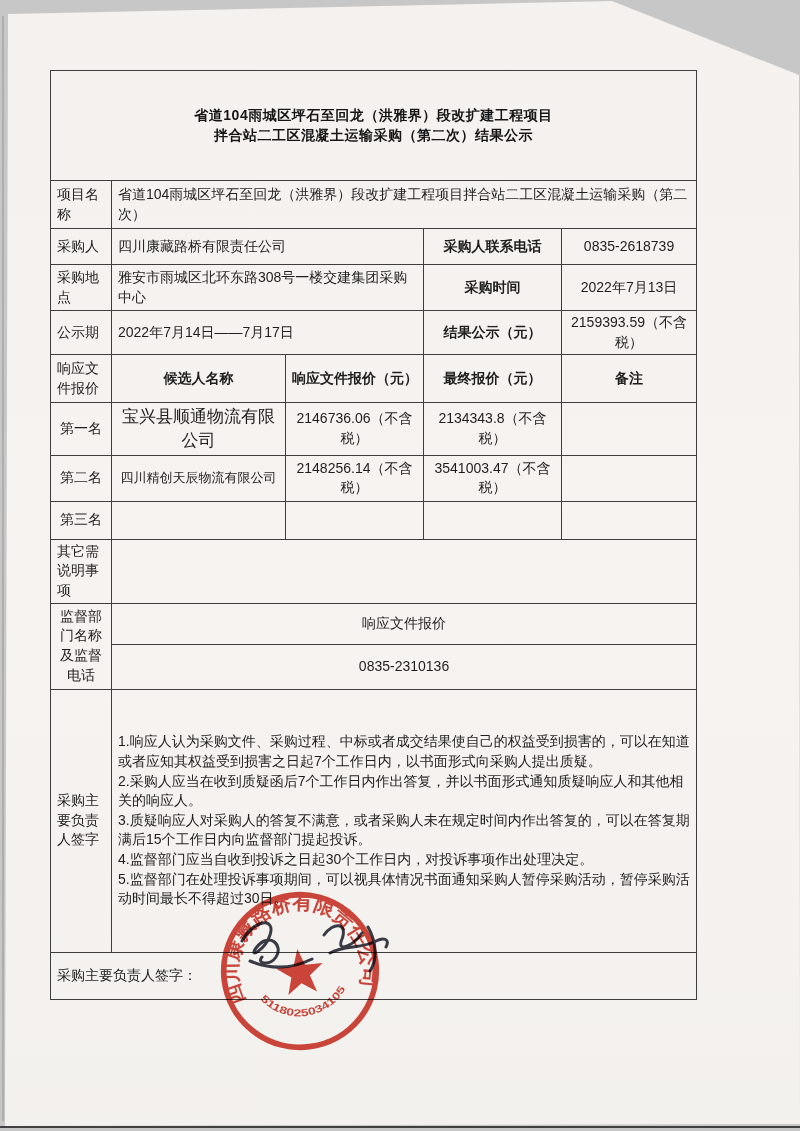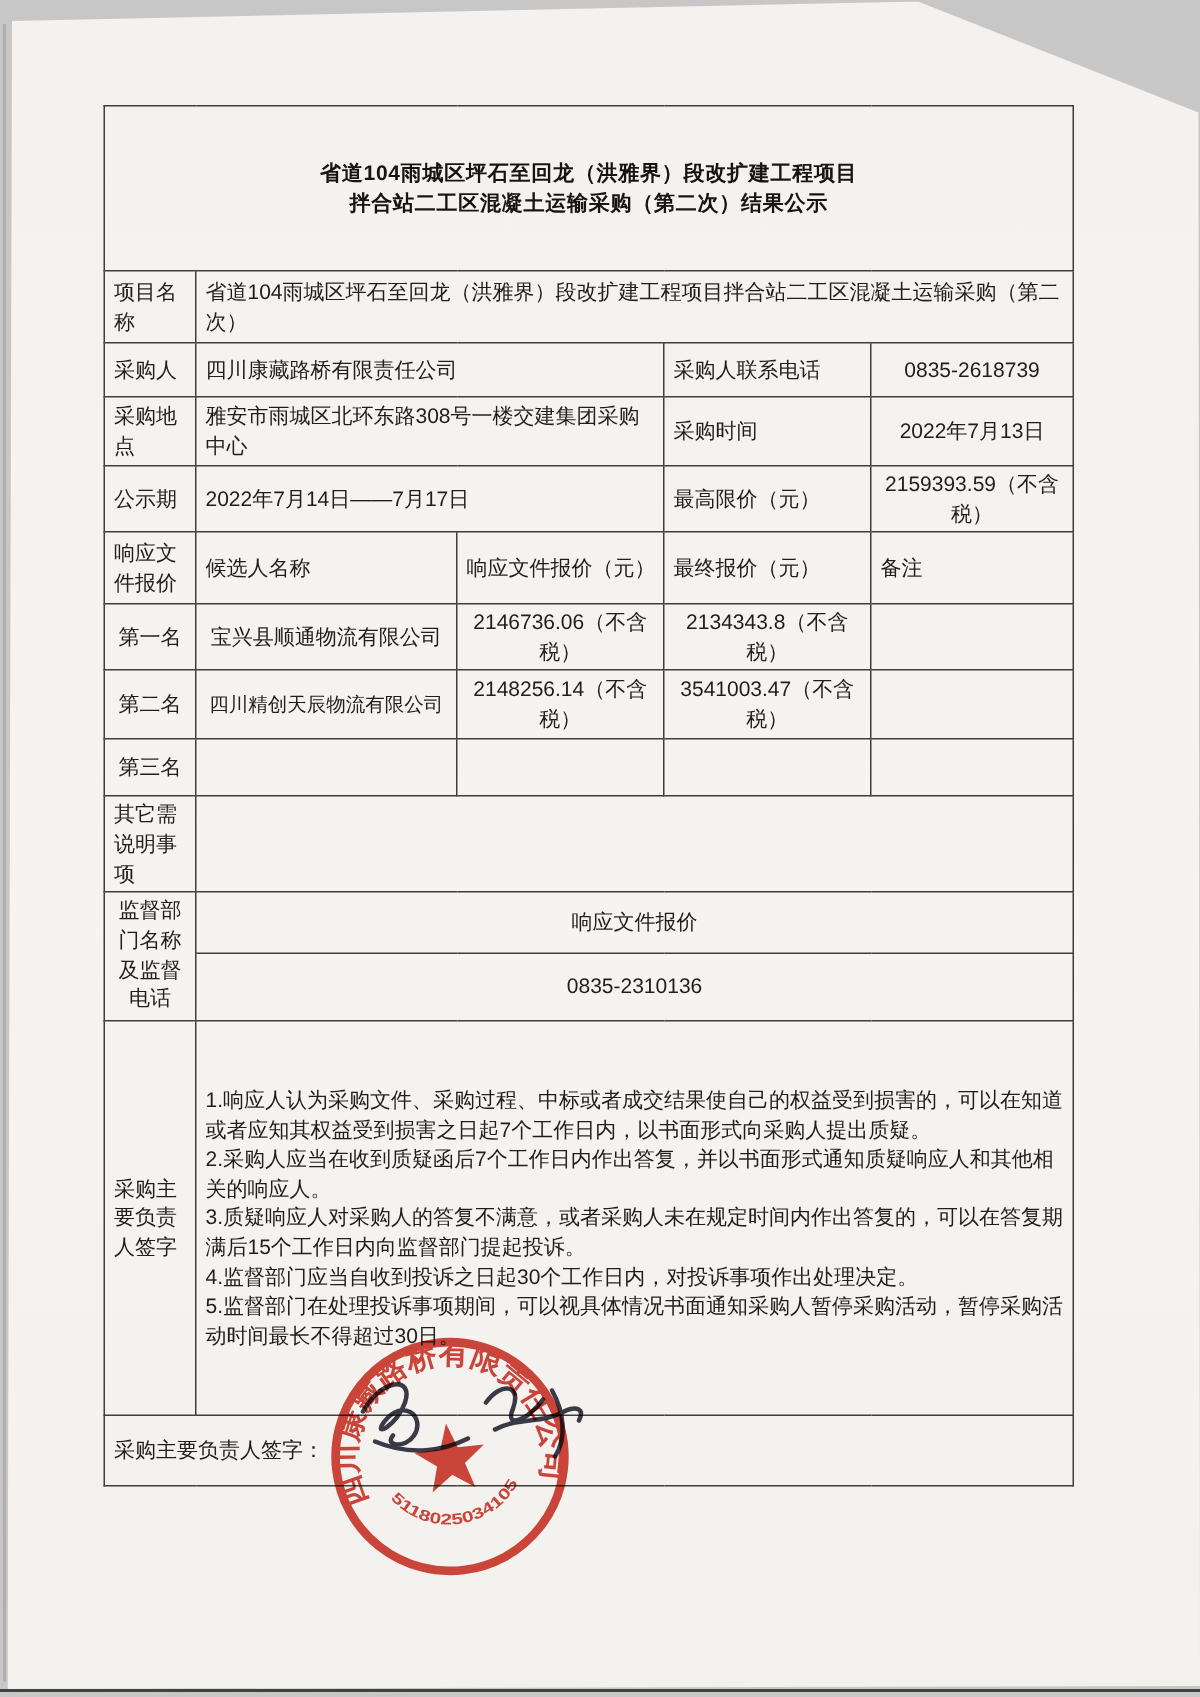--- a/index.html
+++ b/index.html
@@ -11,37 +11,37 @@
   .stage{position:relative;width:800px;height:1131px;overflow:hidden;}
   .page{
     position:absolute;left:0;top:0;width:800px;height:1131px;
     background:linear-gradient(180deg,#f4f1ee 0%,#f6f3f1 55%,#f3f1ee 100%);
     clip-path:polygon(8px 14px,612px 1px,799px 75px,800px 1124px,5px 1126px);
   }
   .scan-line-bottom{position:absolute;left:0;top:1126px;width:800px;height:2px;background:#414141;}
   .scan-line-left{position:absolute;left:2px;top:16px;width:2px;height:1105px;background:#9d9d9d;opacity:.6;}
 
   table.doc{
-    position:absolute;left:69px;top:70px;width:646px;
+    position:absolute;left:50px;top:70px;width:646px;
     border-collapse:collapse;table-layout:fixed;color:#1e1e1e;
   }
   table.doc td{
     border:1.5px solid #3e3e3e;
     padding:2px 6px;font-size:14px;line-height:1.4;vertical-align:middle;
     overflow:hidden;word-break:break-all;
   }
   td.title-cell{
     font-weight:bold;font-size:17.5px;line-height:30px;text-align:center;
     letter-spacing:.5px;color:#151515;
   }
   td.lbl{padding:2px 5px;}
   td.lbl-c{text-align:center;padding:2px 4px;font-family:Liberation Serif, serif;}
   .c{text-align:center;}
   .num{font-size:12.5px;text-align:center;letter-spacing:0;padding:2px 2px;}
-  .hdr{font-size:13.5px;white-space:nowrap;padding:2px 2px;}
+  .hdr{text-align:center;font-size:13.5px;white-space:nowrap;padding:2px 2px;font-weight:bold;}
   td.notice-cell{font-size:13.5px;line-height:1.6;padding:4px 8px 4px 7px;}
   .notice-cell p{margin:0;}
   td.sig-cell{font-size:15px;padding:2px 6px;}
 
   .seal{
     position:absolute;left:218px;top:886px;width:164px;height:170px;
     mix-blend-mode:multiply;opacity:.92;transform:rotate(-7deg);
   }
   .signature{
     position:absolute;left:226px;top:901px;width:184px;height:92px;
@@ -86,35 +86,35 @@
       <tr style="height:46px">
         <td class="lbl">采购地点</td>
         <td colspan="2">雅安市雨城区北环东路308号一楼交建集团采购中心</td>
         <td class="hdr">采购时间</td>
         <td class="c">2022年7月13日</td>
       </tr>
 
       <tr style="height:32px">
         <td class="lbl">公示期</td>
         <td colspan="2">2022年7月14日——7月17日</td>
-        <td class="hdr">最高限价（元）</td>
+        <td class="hdr">结果公示（元）</td>
         <td class="num">2159393.59（不含税）</td>
       </tr>
 
       <tr style="height:48px">
         <td class="lbl">响应文件报价</td>
         <td class="hdr">候选人名称</td>
         <td class="hdr">响应文件报价（元）</td>
         <td class="hdr">最终报价（元）</td>
         <td class="hdr">备注</td>
       </tr>
 
       <tr style="height:42px">
         <td class="c">第一名</td>
-        <td class="c" style="font-size:14px">宝兴县顺通物流有限公司</td>
+        <td class="c" style="font-size:17px">宝兴县顺通物流有限公司</td>
         <td class="num">2146736.06（不含税）</td>
         <td class="num">2134343.8（不含税）</td>
         <td></td>
       </tr>
 
       <tr style="height:46px">
         <td class="c">第二名</td>
         <td class="c" style="font-size:13px">四川精创天辰物流有限公司</td>
         <td class="num">2148256.14（不含税）</td>
         <td class="num">3541003.47（不含税）</td>

